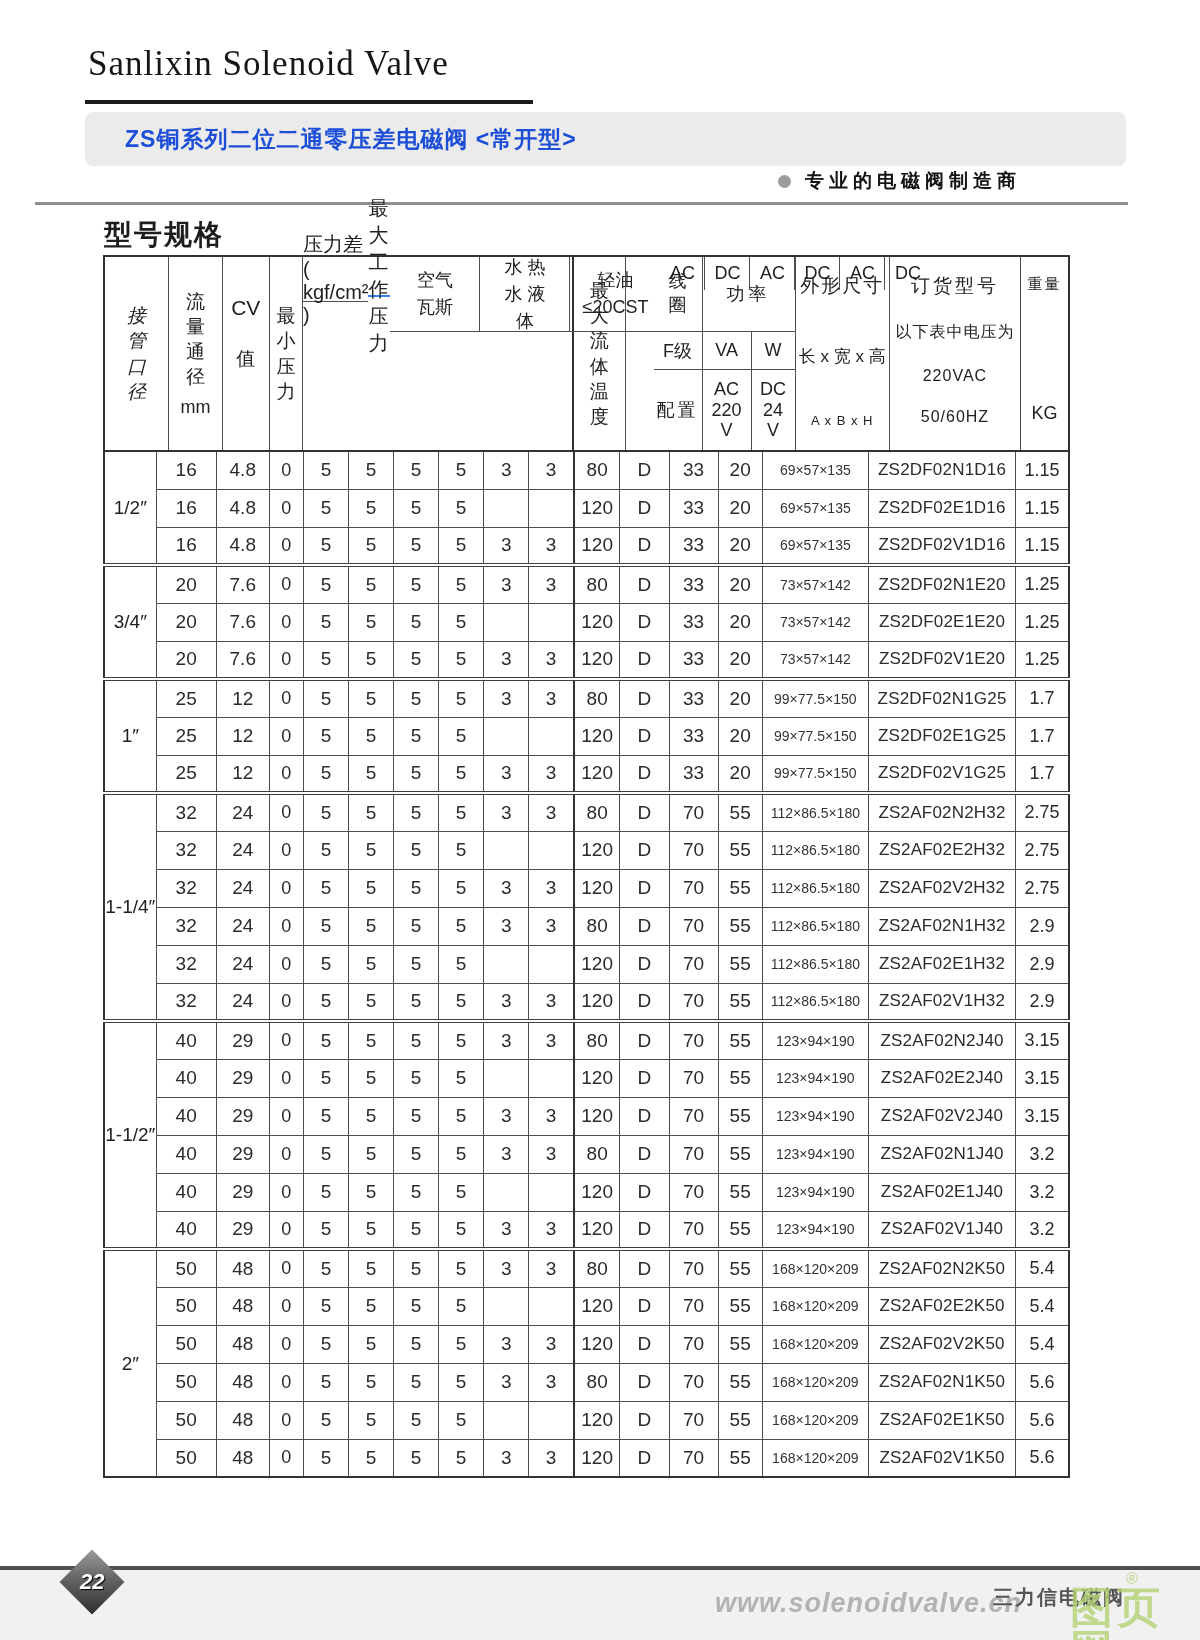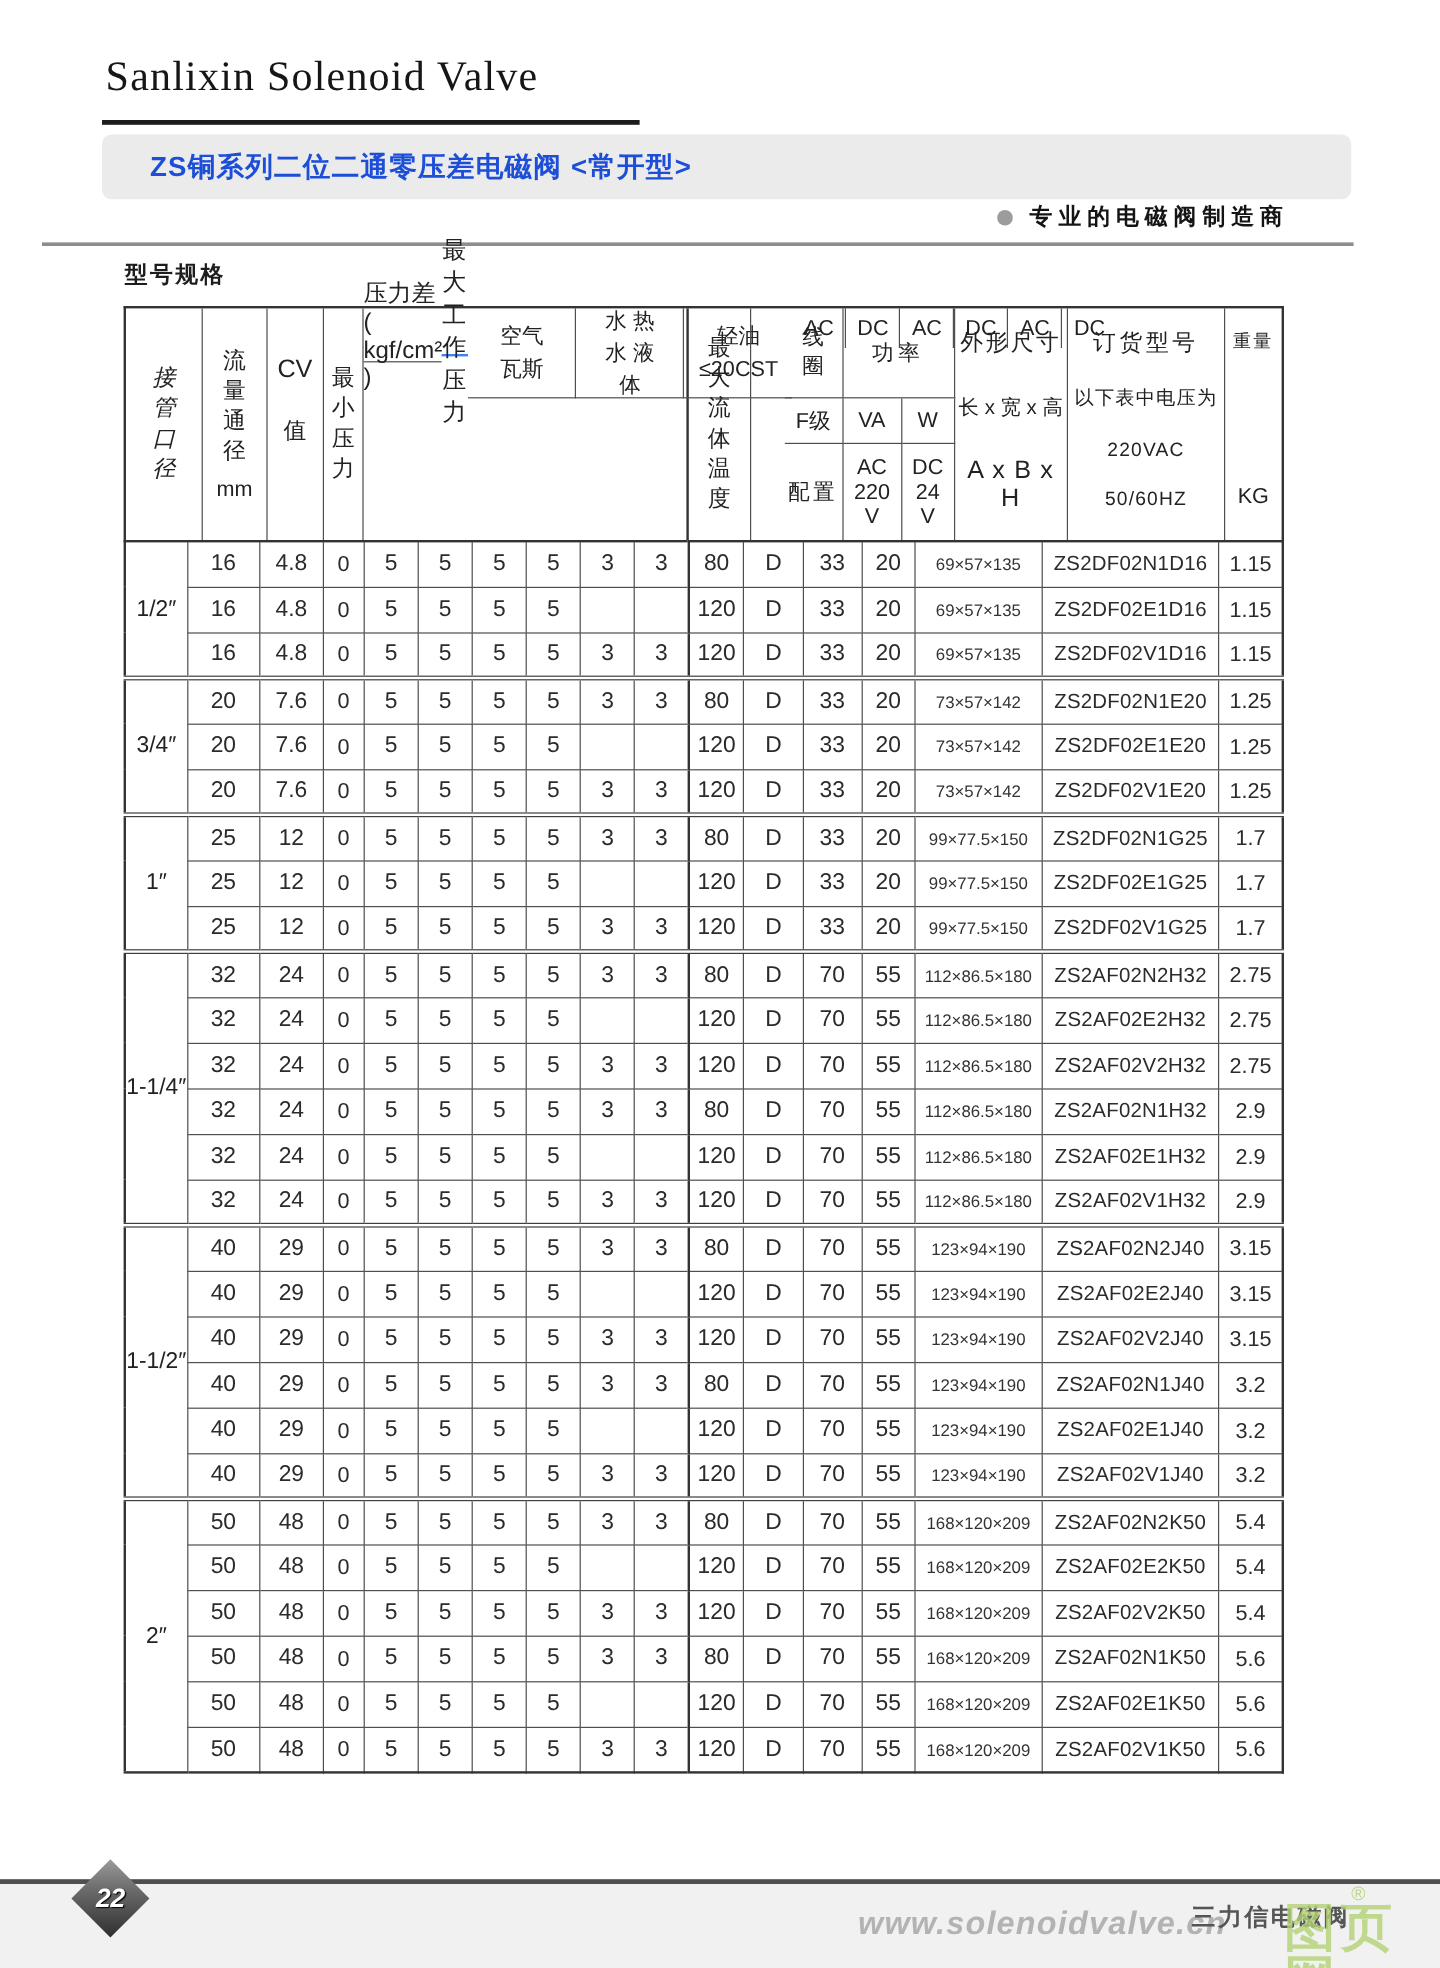--- a/index.html
+++ b/index.html
@@ -13,25 +13,25 @@
   .brand {
     position:absolute; left:88px; top:44px;
     font-family:"Liberation Serif", serif; font-size:35px; color:#161616; letter-spacing:1px;
   }
   .brand-rule { position:absolute; left:85px; top:100px; width:448px; height:4px; background:#1c1c1c; }
   .title-band {
     position:absolute; left:85px; top:112px; width:1041px; height:54px;
     background:#ebebeb; border-radius:8px; display:flex; align-items:center;
   }
   .title-band .title { margin-left:40px; font-size:23px; font-weight:bold; color:#1d4ed8; letter-spacing:1px; }
-  .tagline { position:absolute; left:831px; top:168px; display:flex; align-items:center; }
+  .tagline { position:absolute; left:778px; top:168px; display:flex; align-items:center; }
   .tagline .dot { width:13px; height:13px; border-radius:50%; background:#9c9c9c; margin-right:14px; }
   .tagline .tg-text { font-size:19px; font-weight:bold; color:#141414; letter-spacing:5px; }
   .gray-rule { position:absolute; left:35px; top:202px; width:1093px; height:3px; background:#8d8d8d; }
-  .section-title { position:absolute; left:104px; top:216px; font-size:19px; font-weight:bold; color:#1d1d1d; letter-spacing:2px; }
+  .section-title { position:absolute; left:104px; top:216px; font-size:28px; font-weight:bold; color:#1d1d1d; letter-spacing:2px; }
 
   
   .thead {
     position:absolute; left:103px; top:255px; width:967px; height:195px;
     border:2px solid #333; border-bottom:none; display:flex; color:#222;
   }
   .hc { display:flex; align-items:center; justify-content:center; border-right:1px solid #4f4f4f; flex-direction:column; text-align:center; }
   .vt { width:1.1em; word-break:break-all; line-height:1.32; text-align:center; font-size:19px; }
   .w-size { width:72px;font-style:italic; } .w-flow { width:60px; } .w-cv { width:53px; }
   .w-temp { width:58px; }
@@ -60,21 +60,21 @@
   .cb-power { grid-column:2 / 4; letter-spacing:4px; }
   .cb-bottom { border-bottom:none !important; }
   .cb-small { font-size:16px; line-height:1.15; }
   .cb-small .wrapbox { width:34px; text-align:center; }
   .cb-config { letter-spacing:3px; font-size:17px; }
   .cb-fclass { font-size:17px; }
 
   .stackcol { justify-content:space-between; padding:16px 0 20px 0; }
   .d-main { font-size:19px; letter-spacing:2px; }
   .d-sub { font-size:17px; }
-  .d-formula { font-size:21px; letter-spacing:1px; }
+  .d-formula { font-size:13px; letter-spacing:1px; }
   .o-main { font-size:19px; letter-spacing:3px; }
   .o-note { font-size:16px; letter-spacing:1px; }
   .wt-main { font-size:15px; letter-spacing:2px; }
   .wt-unit { font-size:18px; }
   .order-stack { padding:16px 0 24px 0; }
   .weight-stack { padding:18px 0 26px 0; }
   .dims-stack { padding:16px 0 22px 0; }
 
   
   .spec {

